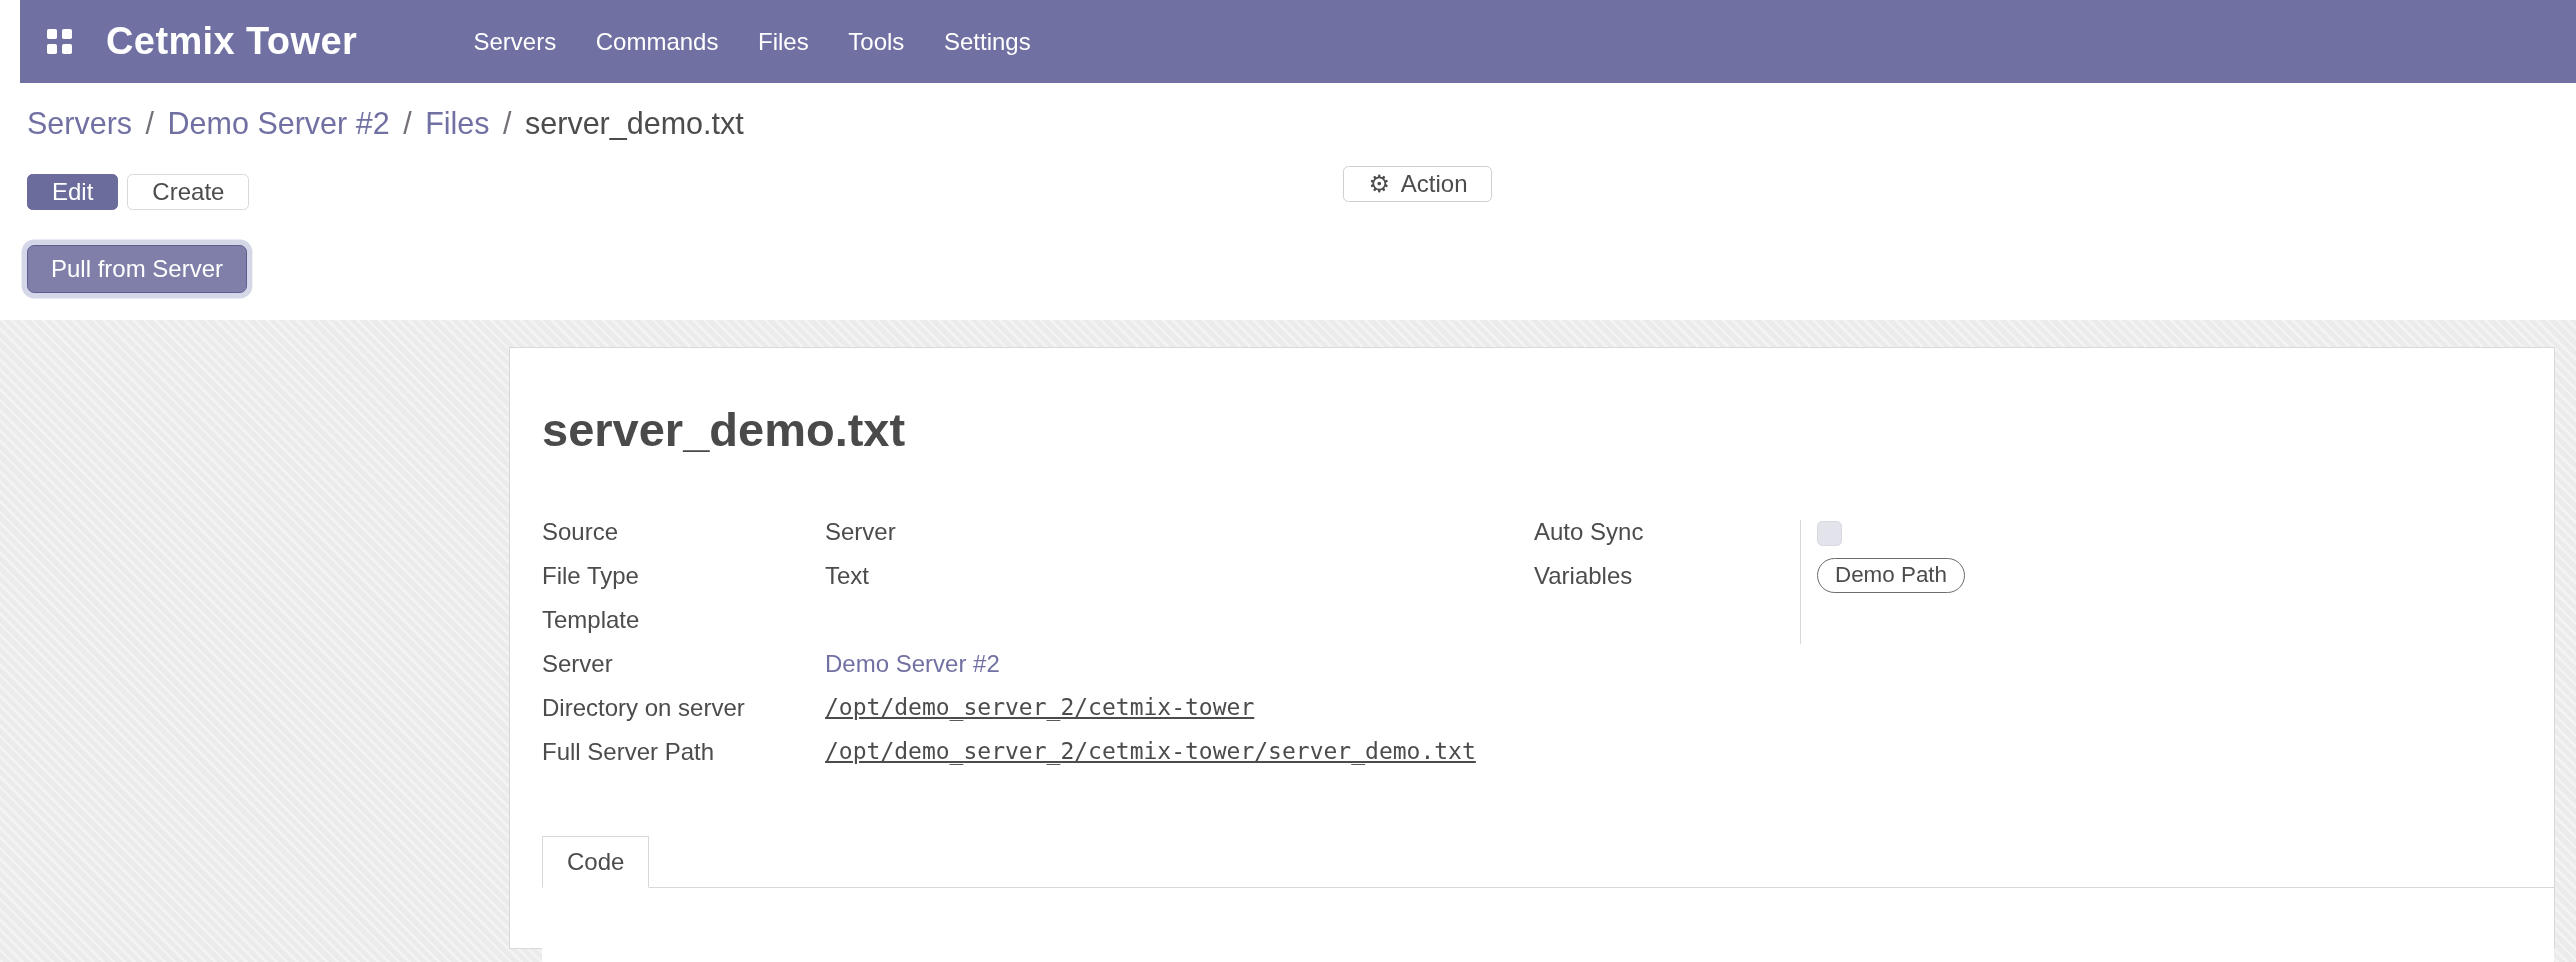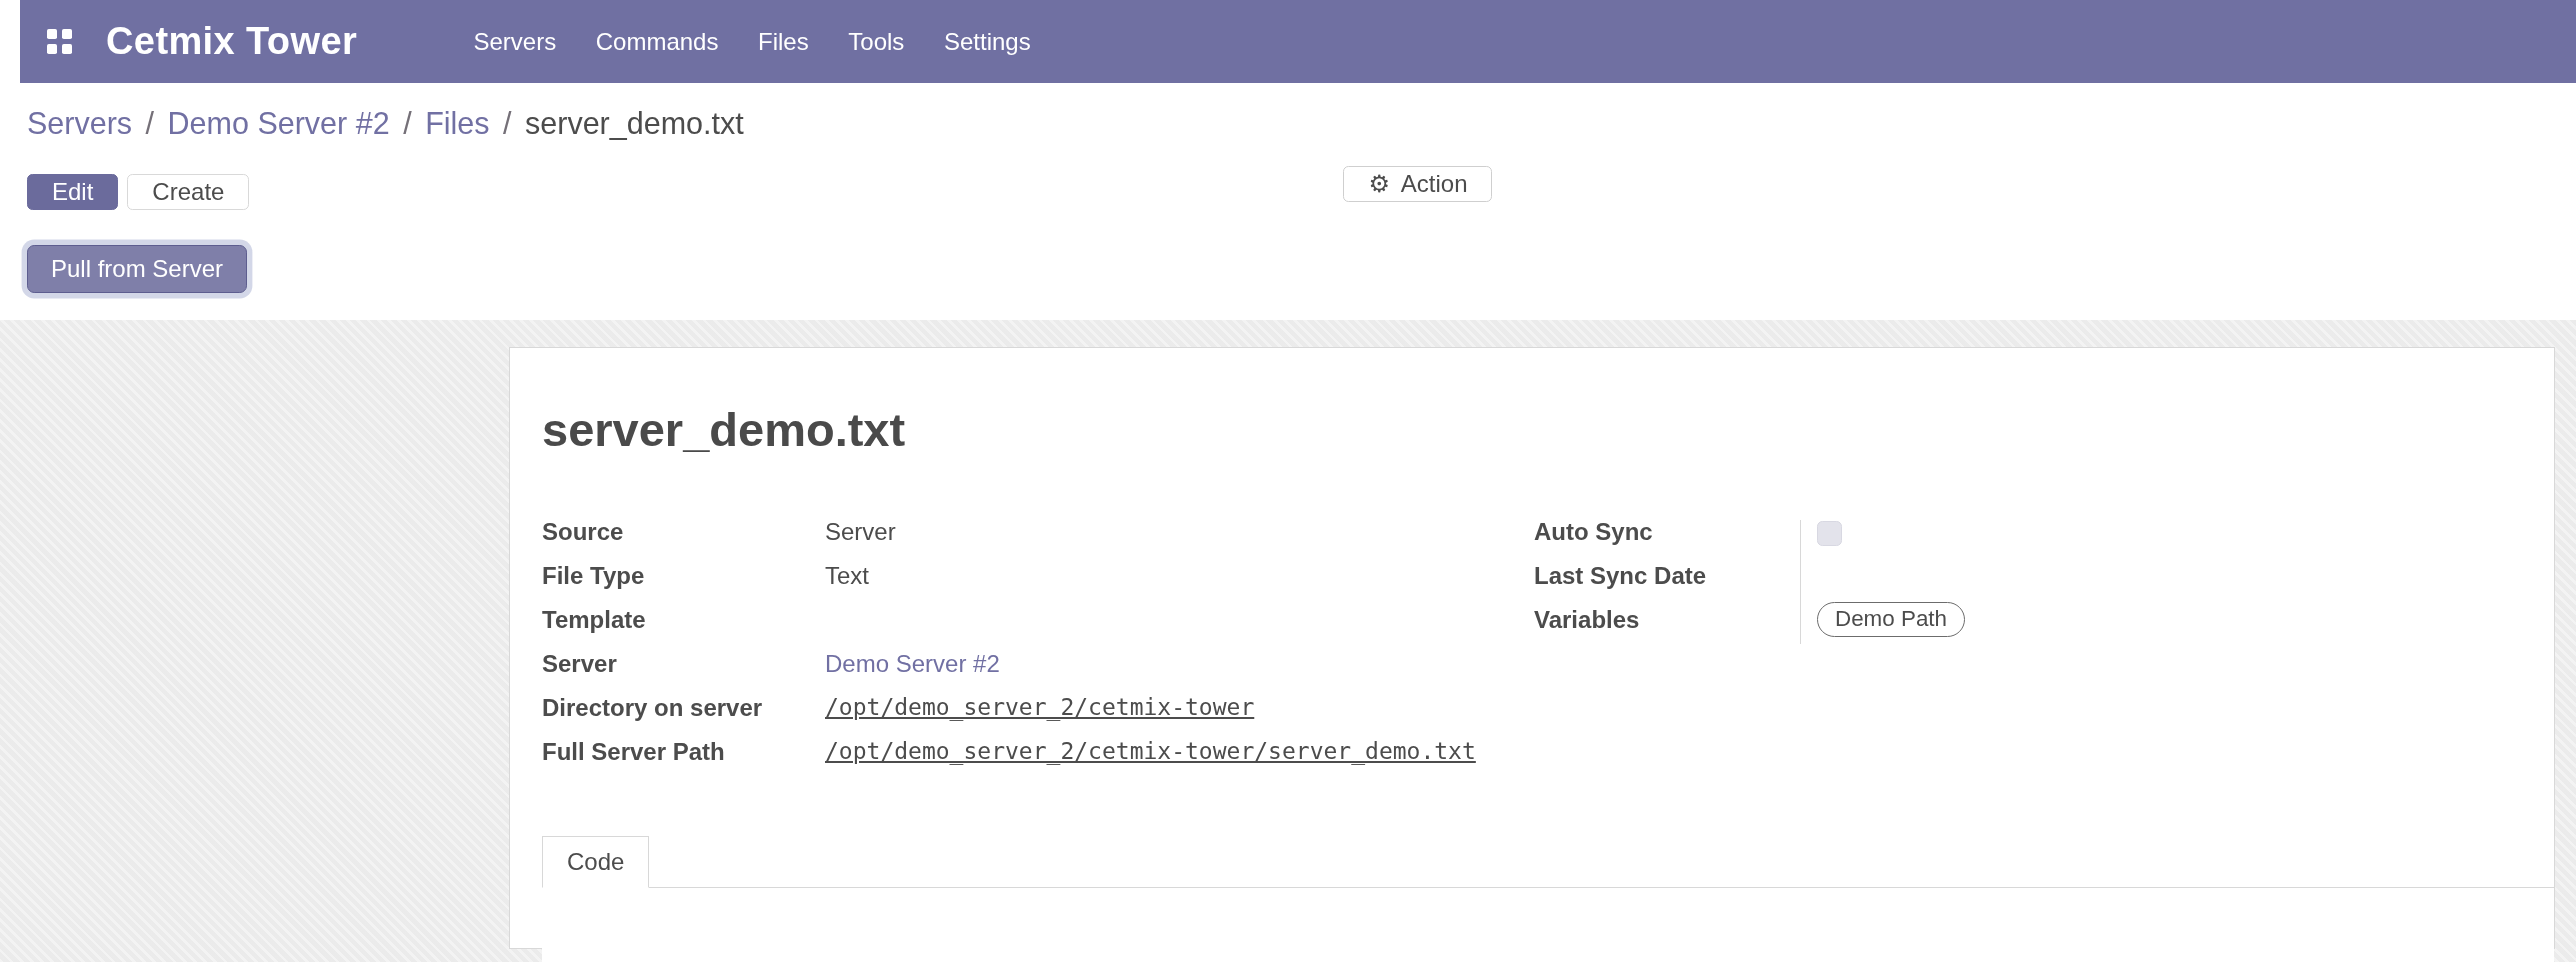--- a/index.html
+++ b/index.html
@@ -70,21 +70,21 @@
     position: absolute; top: 27px; left: 509px; right: 21.5px; bottom: 12.6px;
     background: #fff; border: 0.9px solid #d8d8d8;
   }
   .sheet-inner { padding: 54px 36px 0 32px; height: 100%; }
   .sheet-title { font-size: 47px; font-weight: 700; color: #4a4a4a; margin: 0 0 59px 0; }
 
   .fields { display: flex; position: relative; }
   .col-left { width: 992px; flex: 0 0 992px; }
   .col-right { flex: 1 1 auto; position: relative; }
   .field-row { display: flex; align-items: flex-start; min-height: 44px; }
-  .field-label { width: 283px; flex: 0 0 283px; font-weight: 700; font-size: 24px; color: #4c4c4c; line-height: 1.35; padding-right: 18px; }
+  .field-label { width: 283px; flex: 0 0 283px; font-weight: 400; font-size: 24px; color: #4c4c4c; line-height: 1.35; padding-right: 18px; }
   .field-value { font-size: 24px; color: #4c4c4c; line-height: 1.35; }
   .field-value.mono { font-family: "DejaVu Sans Mono", monospace; font-size: 23px; text-decoration: underline; }
   .field-value.link { color: #7170a3; cursor: pointer; }
 
   .v-divider { position: absolute; left: 266px; top: 3.6px; height: 124px; width: 0; border-left: 1.8px solid #d8d8d8; }
 
   .checkbox {
     width: 25px; height: 25px; margin-top: 4.5px;
     background: #e3e3eb; border: 0.9px solid #d8d8e2; border-radius: 5.4px; cursor: pointer;
   }
@@ -187,24 +187,20 @@
             </div>
           </div>
 
           <div class="col-right">
             <div class="v-divider"></div>
             <div class="field-row">
               <div class="field-label">Auto Sync</div>
               <div class="checkbox"></div>
             </div>
             <div class="field-row">
-              <div class="field-label">Last Sync Date</div>
-              <div class="field-value"></div>
-            </div>
-            <div class="field-row">
               <div class="field-label">Variables</div>
               <div class="tag-badge">Demo Path</div>
             </div>
           </div>
         </div>
 
         <div class="notebook">
           <div class="nav-tabs">
             <div class="tab">Code</div>
           </div>

